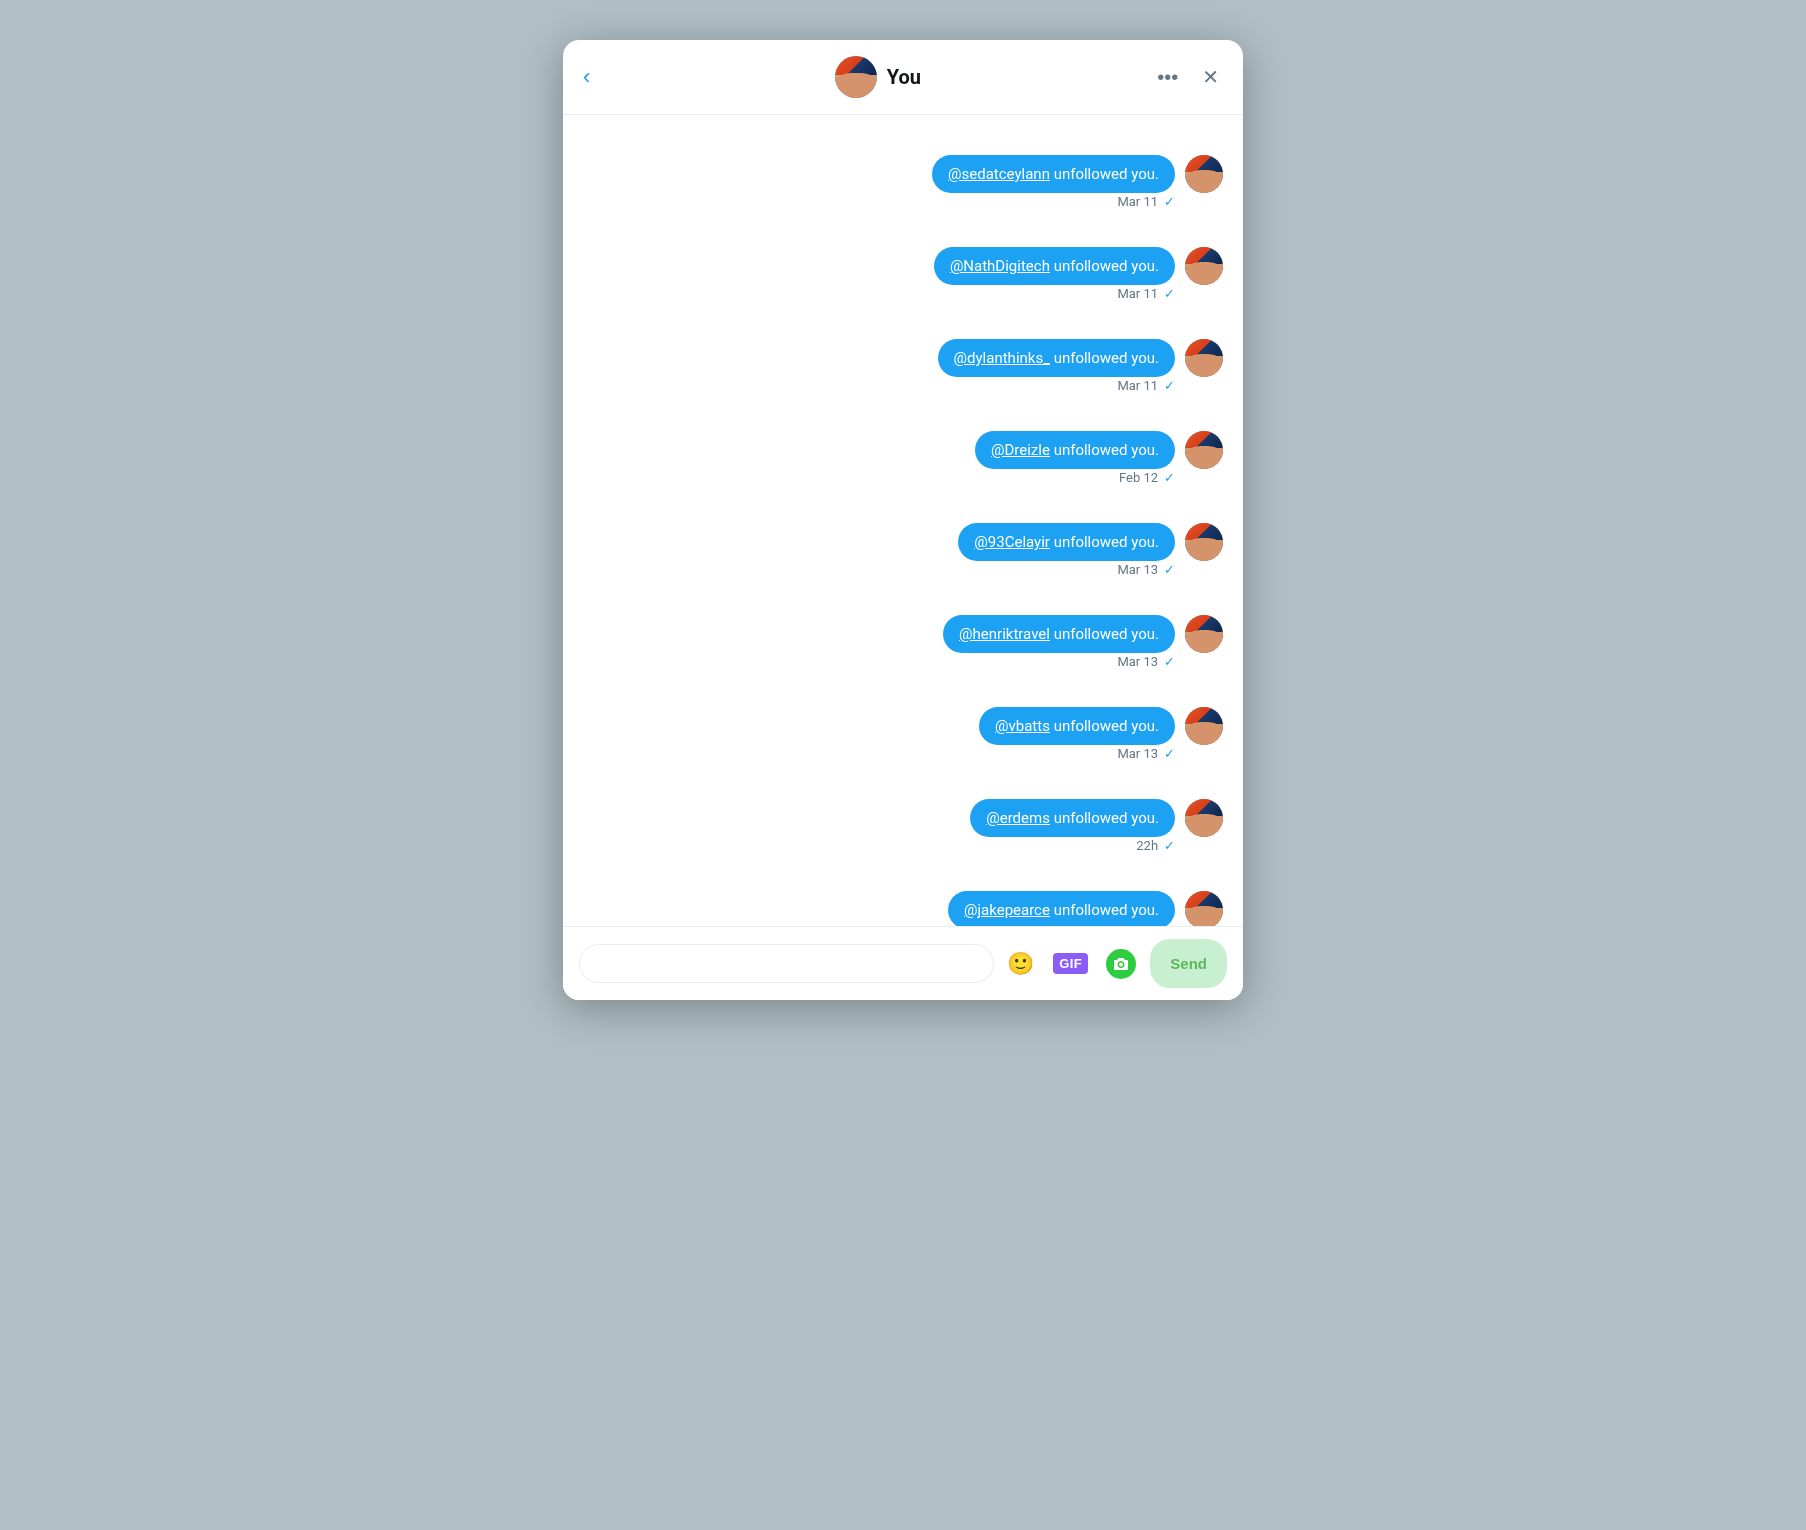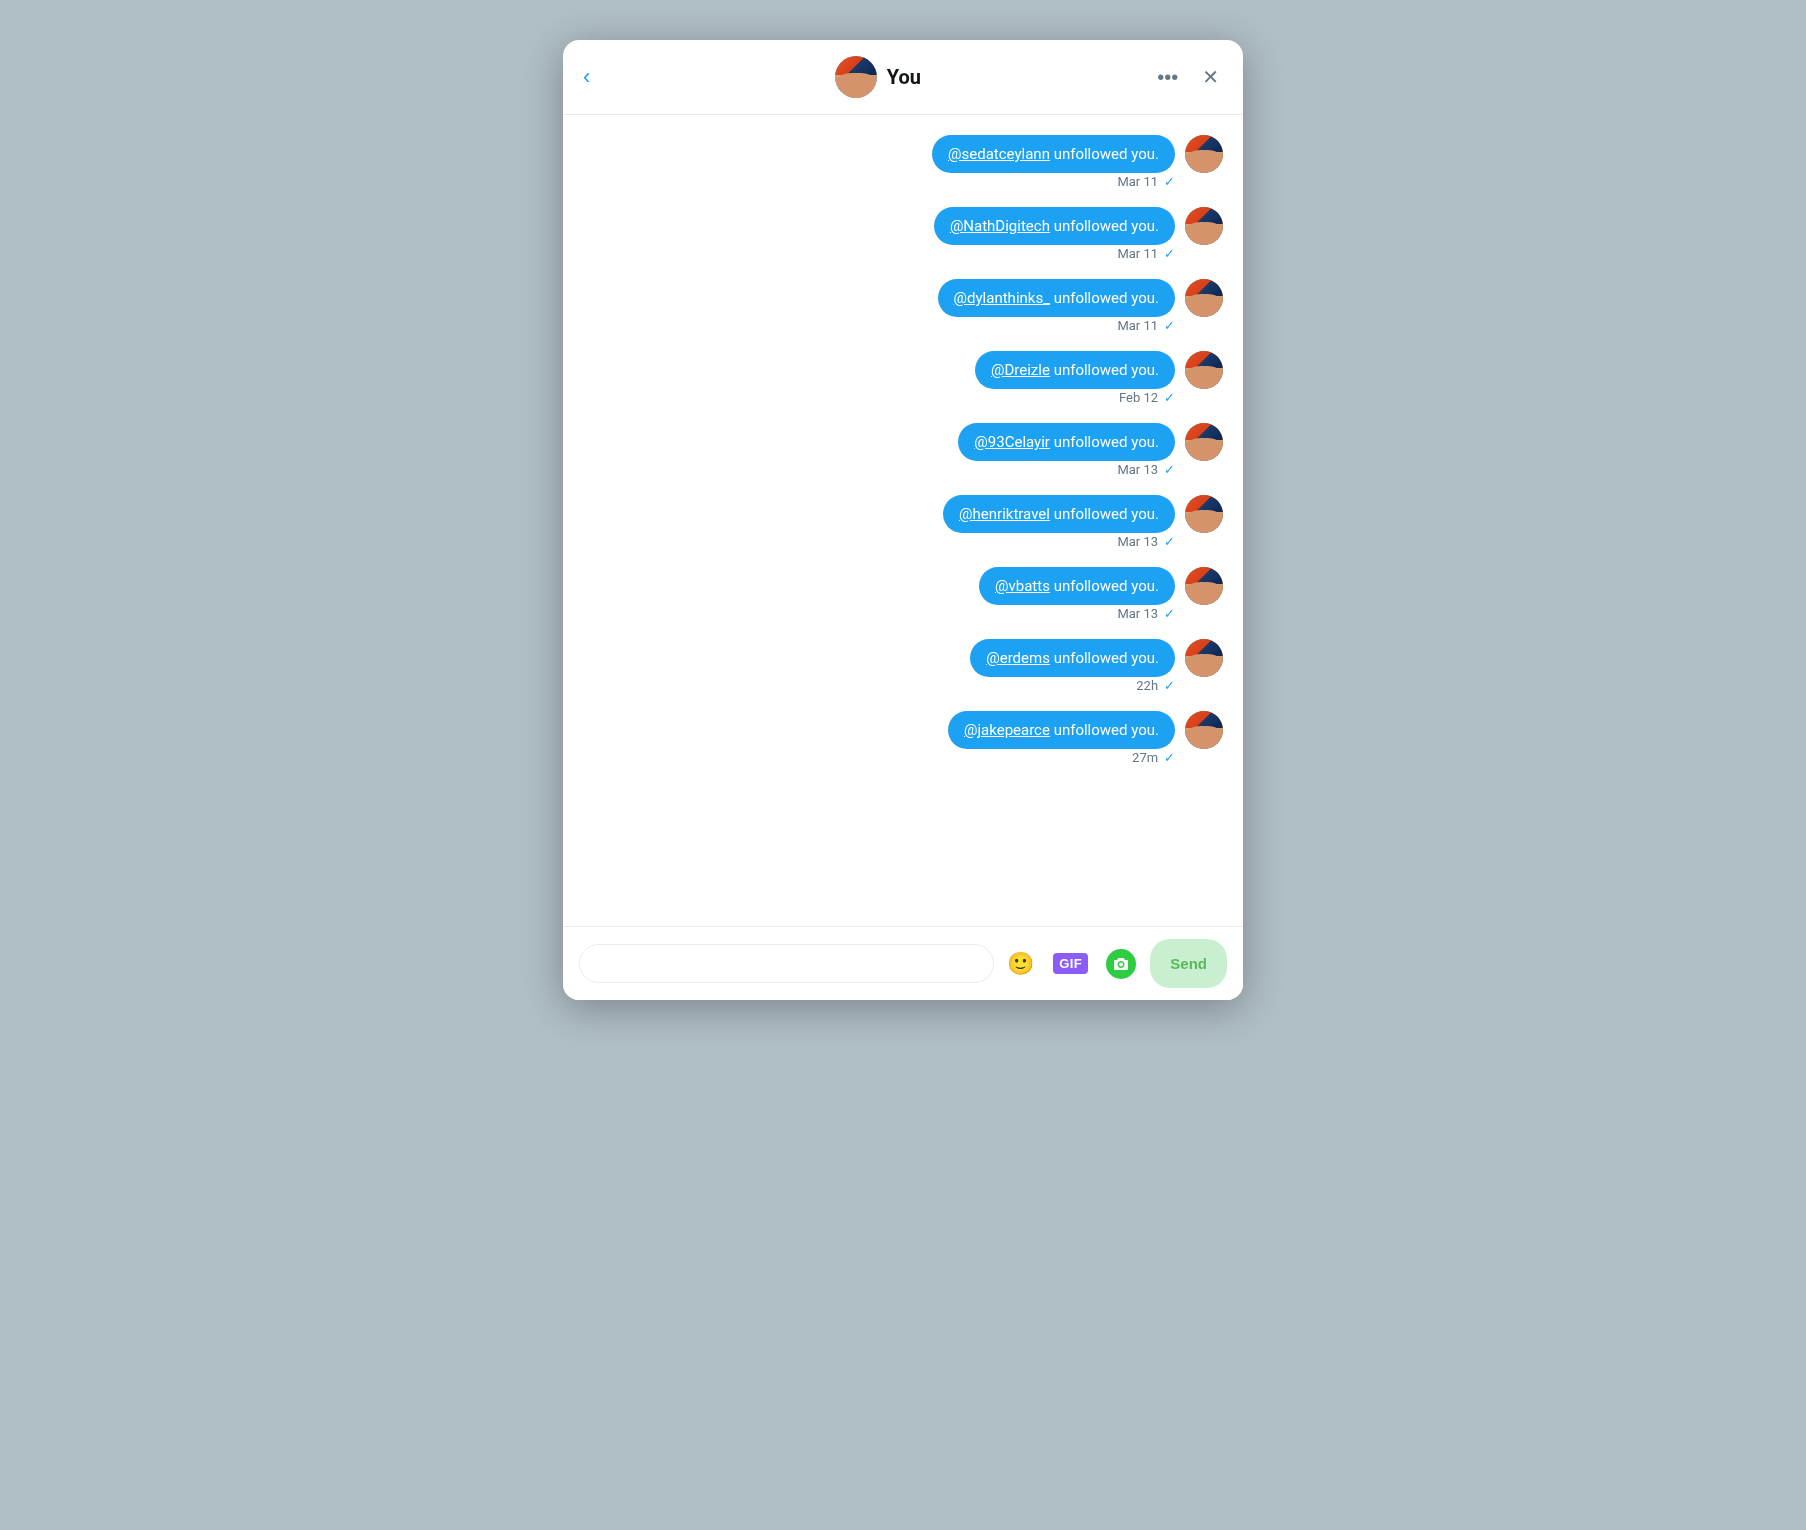--- a/index.html
+++ b/index.html
@@ -116,20 +116,21 @@
       display: flex;
       flex-direction: column;
       align-items: flex-end;
       margin-bottom: 4px;
     }
 
     .message-bubble-row {
       display: flex;
       align-items: center;
       gap: 10px;
+      margin-top: 20px;
     }
 
     .bubble {
       background: #1da1f2;
       color: #fff;
       border-radius: 20px;
       padding: 10px 16px;
       font-size: 15px;
       max-width: 360px;
       word-break: break-word;

